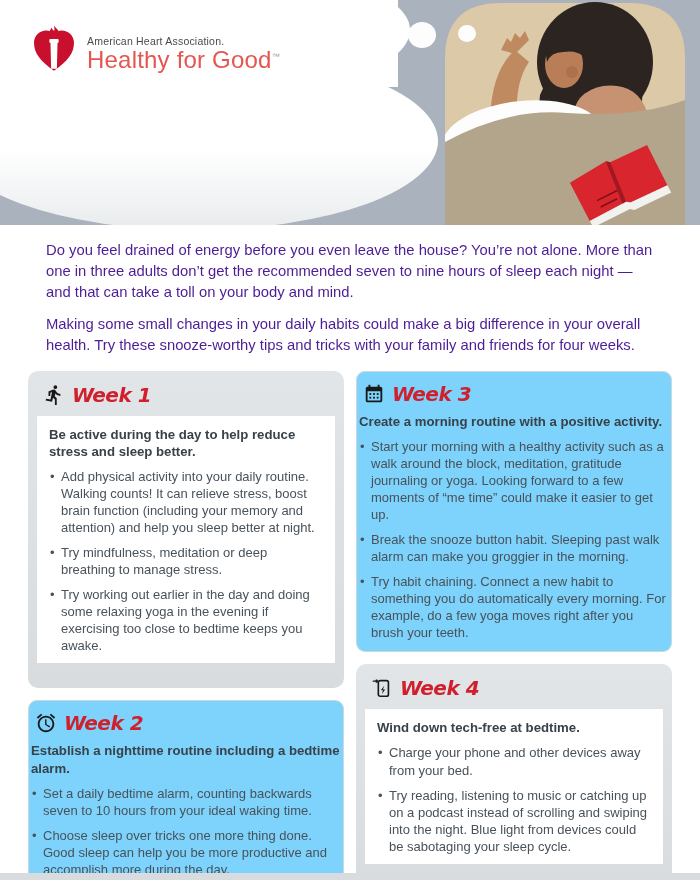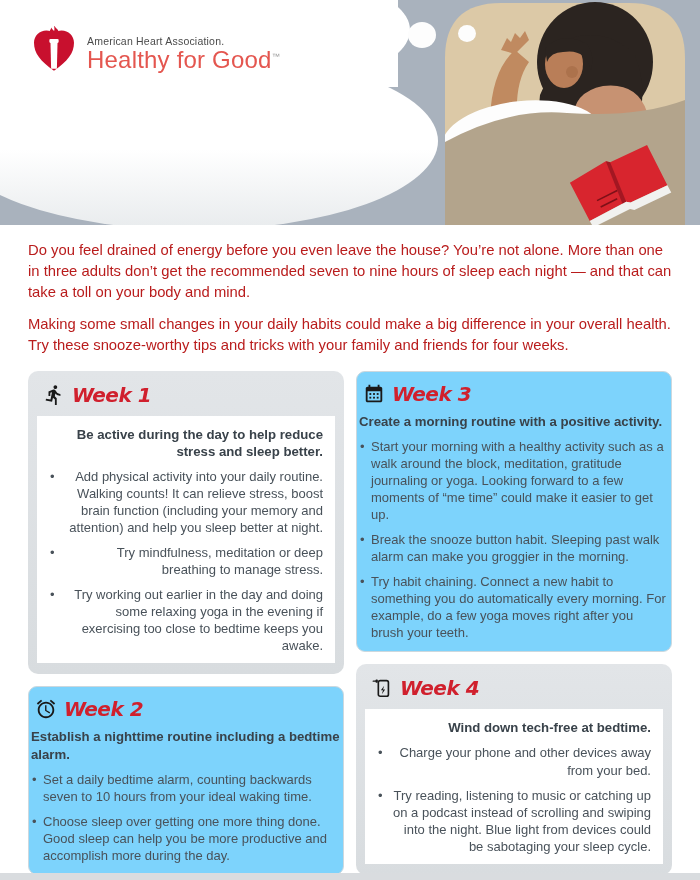--- a/index.html
+++ b/index.html
@@ -22,27 +22,27 @@
   .bed{position:absolute;left:445px;top:0;}
 
   
   .logo-row{position:absolute;left:30px;top:26px;display:flex;align-items:flex-start;}
   .logo-text{margin-left:9px;padding-top:9px;}
   .org-name{font-size:10.5px;color:#4a4a4a;letter-spacing:.2px;}
   .program-name{font-size:24px;color:#e4564f;letter-spacing:.2px;line-height:1.05;}
   .tm{font-size:8px;color:#9a9a9a;vertical-align:super;}
 
   
-  .intro{padding:15px 28px 0;font-size:14.8px;line-height:1.42;color:#b91c1c;}
+  .intro{padding:15px 46px 0;font-size:14.8px;line-height:1.42;color:#4c1d95;}
   .intro p{margin:0 0 11px;}
 
   
   .weeks{display:flex;gap:12px;padding:4px 28px 0;align-items:flex-start;}
   .col{flex:1;display:flex;flex-direction:column;gap:12px;min-width:0;}
-  .card-gray{background:linear-gradient(#e2e5e8,#d8dcdf);border-radius:10px;padding:9px 9px 11px;text-align:right;}
+  .card-gray{background:linear-gradient(#e2e5e8,#d8dcdf);border-radius:10px;padding:9px 9px 25px;}
   .card-white{background:#7dd3fc;border:1.5px solid #ccd8de;border-radius:9px;padding:8px 2px 10px;}
   .card-head{display:flex;align-items:center;gap:7px;padding:2px 4px 7px;}
   .card-gray .card-head{padding:3px 6px 9px;}
   .week-label{font-family:"DejaVu Sans",sans-serif;font-style:italic;font-weight:bold;
               font-size:20px;color:#d0202d;letter-spacing:-.5px;}
   .wicon{width:22px;height:22px;color:#191919;flex:0 0 auto;}
   .card-inner{background:#fff;border-radius:0;padding:10px 12px 9px;}
   .card-heading{font-weight:bold;font-size:13.2px;color:#39424a;margin:0 0 8px;line-height:1.3;}
   .card ul{margin:0;padding:0 0 0 12px;list-style:none;}
   .card li{position:relative;font-size:13px;line-height:1.31;color:#49525a;margin:0 0 8px;}
@@ -129,21 +129,21 @@
       <div class="card card-white">
         <div class="card-head">
           <svg class="wicon" viewBox="0 0 24 24">
             <path fill="currentColor" d="M22 5.72l-4.6-3.86-1.29 1.53 4.6 3.86L22 5.72zM7.88 3.39L6.6 1.86 2 5.71l1.29 1.53 4.59-3.85zM12.5 8H11v6l4.75 2.85.75-1.23-4-2.37V8zM12 4c-4.97 0-9 4.03-9 9s4.02 9 9 9c4.97 0 9-4.03 9-9s-4.03-9-9-9zm0 16c-3.87 0-7-3.13-7-7s3.13-7 7-7 7 3.13 7 7-3.13 7-7 7z"></path>
           </svg>
           <span class="week-label">Week 2</span>
         </div>
         <p class="card-heading">Establish a nighttime routine including a bedtime alarm.</p>
         <ul>
           <li>Set a daily bedtime alarm, counting backwards seven to 10 hours from your ideal waking time.</li>
-          <li>Choose sleep over getting one more thing done. Good sleep can help you be more productive and accomplish more during the day.</li>
+          <li>Choose sleep over tricks one more thing done. Good sleep can help you be more productive and accomplish more during the day.</li>
         </ul>
       </div>
     </div>
 
     <div class="col">
 
       <div class="card card-white">
         <div class="card-head">
           <svg class="wicon" viewBox="0 0 24 24">
             <path fill="currentColor" d="M19 4h-1V2h-2v2H8V2H6v2H5c-1.1 0-2 .9-2 2v13c0 1.1.9 2 2 2h14c1.1 0 2-.9 2-2V6c0-1.1-.9-2-2-2zm0 15H5V9h14v10z"></path>

